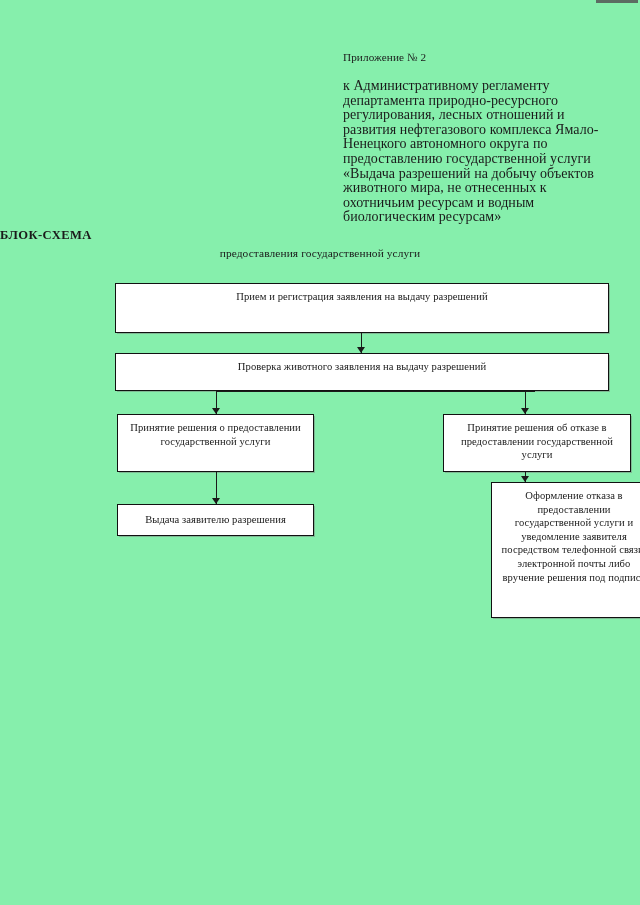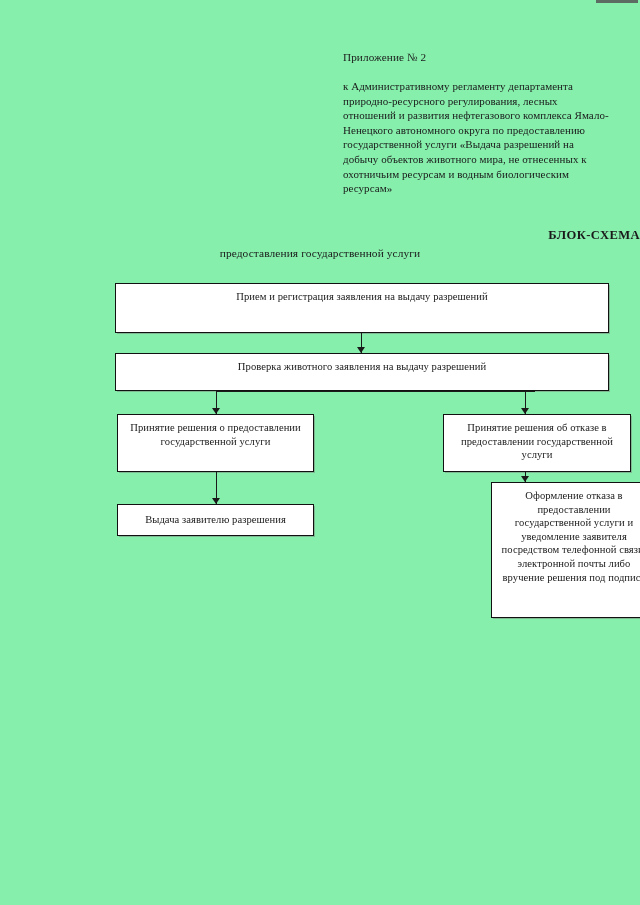--- a/index.html
+++ b/index.html
@@ -42,33 +42,33 @@
     width: 268px;
   }
   .appendix-line {
     font-size: 11.2px;
     line-height: 15px;
     letter-spacing: .1px;
     margin-bottom: 14px;
     white-space: nowrap;
   }
   .regulation-ref {
-    font-size: 11px;
+    font-size: 14px;
     line-height: 14.6px;
     letter-spacing: .05px;
     text-align: left;
   }
 
   
   .scheme-title {
     position: absolute;
     left: 0;
     top: 228px;
     width: 640px;
-    text-align: right;
+    text-align: left;
     font-size: 12.6px;
     font-weight: bold;
     letter-spacing: .4px;
   }
   .scheme-subtitle {
     position: absolute;
     left: 0;
     top: 247px;
     width: 640px;
     text-align: center;

